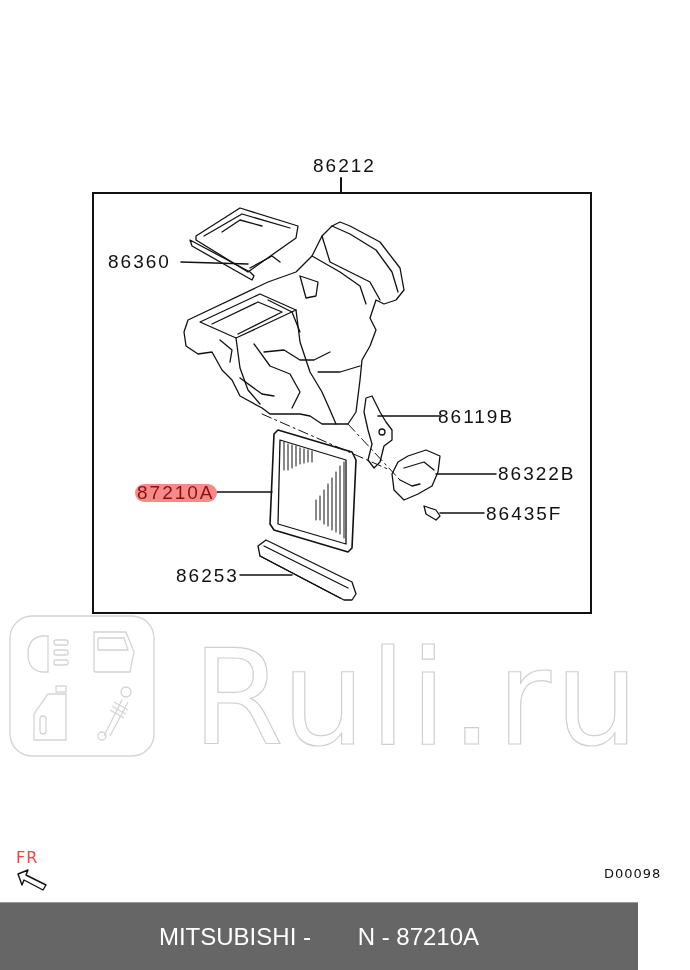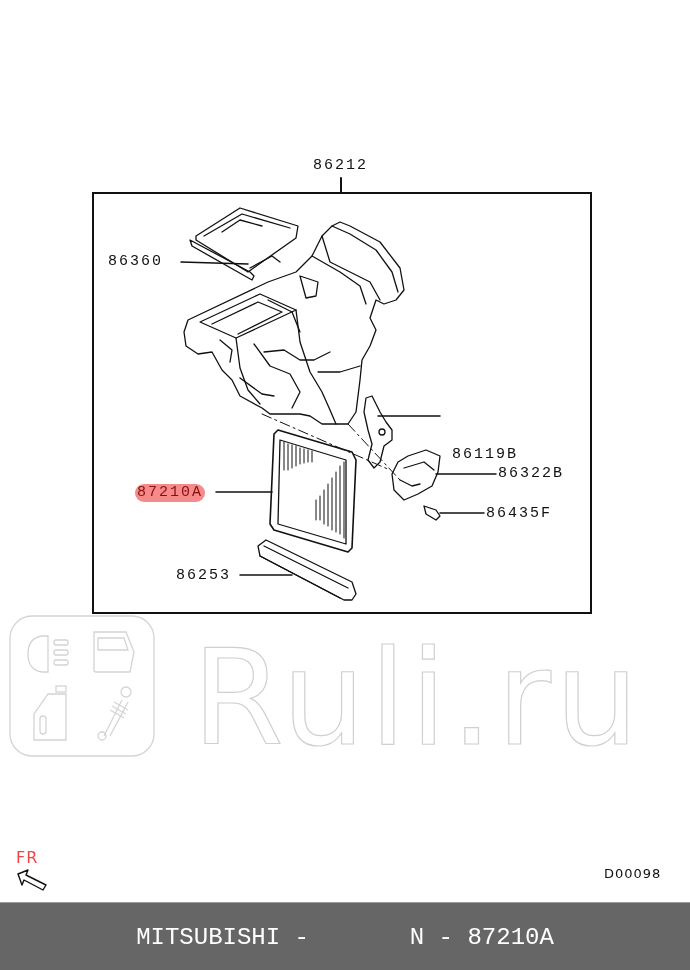--- a/index.html
+++ b/index.html
@@ -1,27 +1,27 @@
 <!DOCTYPE html>
 <html><head>
 <meta charset="utf-8">
 <style>
   html, body { margin: 0; padding: 0; }
   body { width: 690px; height: 970px; background: #ffffff; position: relative; overflow: hidden;
          font-family: "DejaVu Sans", sans-serif; }
   .abs { position: absolute; }
   .diagram-box { left: 92px; top: 192px; width: 496px; height: 418px; border: 2px solid #111; box-sizing: content-box; }
-  .label { position: absolute; font-family: Liberation Mono, monospace; font-size: 15px; letter-spacing: 2px; color: #111; line-height: 18px; white-space: nowrap; }
+  .label { position: absolute; font-family: Liberation Sans, sans-serif; font-size: 19px; letter-spacing: 2px; color: #111; line-height: 18px; white-space: nowrap; }
   .label.highlight { background: #f58a8a; color: #8a1010; padding: 0 2px; border-radius: 9px; }
   svg { position: absolute; left: 0; top: 0; }
   .watermark { left: 0; top: 610px; width: 690px; height: 150px; }
   .fr { left: 16px; top: 848px; font-size: 16px; letter-spacing: 1px; color: #ef4444; }
   .code { left: 604px; top: 866px; font-size: 13px; letter-spacing: 1px; color: #111; }
-  .footer { left: 0; top: 902px; width: 690px; height: 68px; background: #666666; border-top: 1px solid #9a9a9a; color: #ffffff;
-            display: flex; align-items: center; justify-content: center; font-family: Liberation Mono, monospace; font-size: 24px; }
+  .footer { left: 0; top: 902px; width: 638px; height: 68px; background: #666666; border-top: 1px solid #9a9a9a; color: #ffffff;
+            display: flex; align-items: center; justify-content: center; font-family: Liberation Sans, sans-serif; font-size: 24px; }
   .footer span { white-space: pre; }
 </style>
 </head>
 <body>
 
 <div class="abs diagram-box"></div>
 
 <svg width="690" height="900" viewBox="0 0 690 900">
   <g fill="none" stroke="#111" stroke-width="1.3" stroke-linejoin="round" stroke-linecap="round">
 
@@ -90,21 +90,21 @@
     <path d="M258 546 L266 540 L352 582 L356 594 L352 600 L344 600 L260 556 Z"></path>
     <path d="M264 546 L348 588"></path>
     <path d="M260 556 L340 598"></path>
     <line x1="240" y1="575" x2="292" y2="575" stroke-width="1.5"></line>
   </g>
 </svg>
 
 <div class="label" style="left:313px;top:157px;">86212</div>
 <div class="label" style="left:108px;top:253px;">86360</div>
 <div class="label highlight" style="left:135px;top:484px;">87210A</div>
-<div class="label" style="left:452px;top:408px;margin-top:38px;">86119B</div>
+<div class="label" style="left:438px;top:408px;">86119B</div>
 <div class="label" style="left:498px;top:465px;">86322B</div>
 <div class="label" style="left:486px;top:505px;">86435F</div>
 <div class="label" style="left:176px;top:567px;">86253</div>
 
 <svg class="watermark" width="690" height="150" viewBox="0 0 690 150" style="top:610px;">
   <g fill="none" stroke="#d4d4d4" stroke-width="1.3">
     <rect x="10" y="6" width="144" height="140" rx="22"></rect>
     <g>
         <path d="M42 26 Q28 28 28 44 Q28 60 42 62 L48 62 L48 26 Z"></path>
         <rect x="54" y="30" width="14" height="5" rx="2"></rect>

